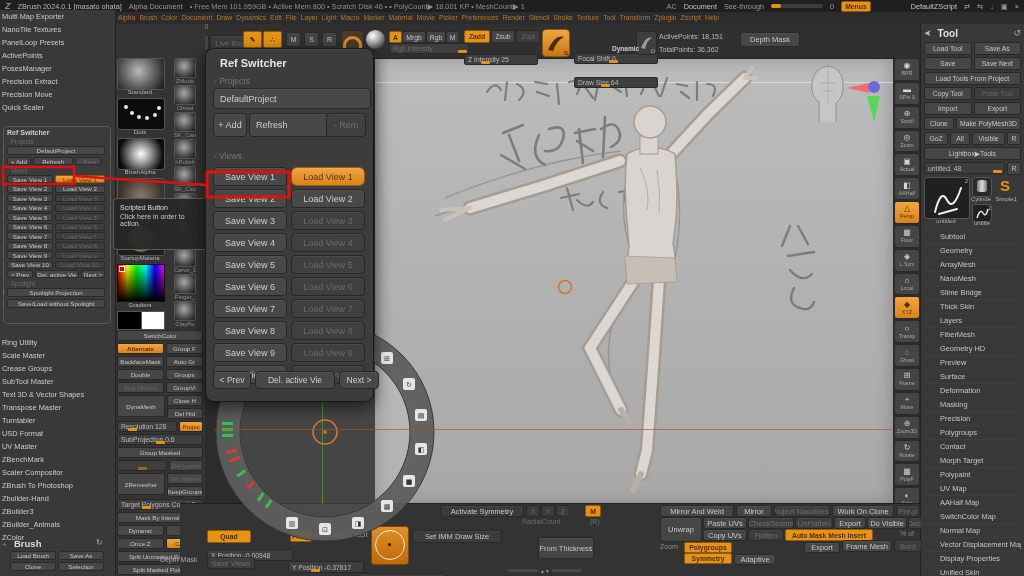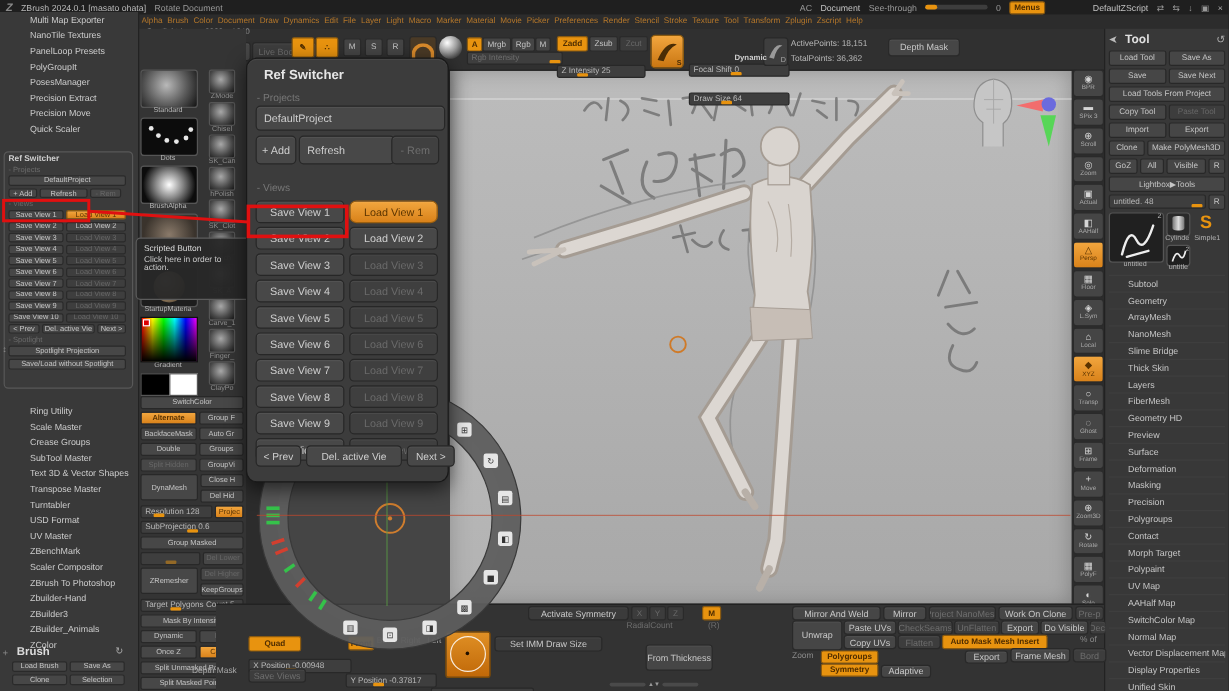--- a/index.html
+++ b/index.html
@@ -14,21 +14,21 @@
   .chip{display:flex;align-items:center;justify-content:center;background:#454545;border:1px solid #2a2a2a;border-radius:2px;font-size:6.8px;color:#c4c4c4;white-space:nowrap;}
   .chip.on{background:#e8930f;color:#4f2d00;border-color:#8a5a10;font-weight:bold;}
   .chip.dim{color:#686868;background:#3c3c3c;}
   .lbl{font-size:7px;color:#a8a8a8;white-space:nowrap;}
   
   #titlebar{left:0;top:0;width:1024px;height:12px;background:#1f1f1f;display:flex;align-items:center;gap:7px;padding:0 5px;font-size:7.3px;color:#9a9a9a;box-sizing:border-box;}
   #menubar{left:118px;top:12px;width:906px;height:11px;display:flex;gap:4px;align-items:center;font-size:6.8px;color:#b5772a;overflow:hidden;}
   .mi{white-space:nowrap;}
   
   #sidebar{left:0;top:10px;width:115px;height:566px;background:#393939;border-right:1px solid #222;z-index:5;}
-  .zpi{height:13px;line-height:13px;padding-left:25px;font-size:7.4px;color:#cdcdcd;white-space:nowrap;overflow:hidden;}
+  .zpi{height:13px;line-height:13px;padding-left:2px;font-size:7.4px;color:#cdcdcd;white-space:nowrap;overflow:hidden;}
   #refbox{position:absolute;left:3px;top:116px;width:108px;height:198px;border:1px solid #585858;border-radius:4px;background:#3b3b3b;padding:2px 3px;box-sizing:border-box;font-size:6.3px;}
   .mhead{color:#cfcfcf;font-size:7px;font-weight:bold;height:9px;}
   .mdim{color:#6b6b6b;height:8px;}
   .mbtn{display:inline-flex;align-items:center;justify-content:center;background:#474747;border:1px solid #2a2a2a;border-radius:2px;height:8px;font-size:6.2px;color:#c6c6c6;white-space:nowrap;overflow:hidden;box-sizing:border-box;}
   .mrow{display:flex;gap:2px;margin-bottom:1.5px;}
   .mrow .msave{width:46px;}
   .mrow .mload{width:50px;}
   .mini-rows .mrow:first-child .mload{background:linear-gradient(#f2a63e,#d9821a);color:#5a3300;border-color:#8a5a10;}
   .mini-rows .mrow:nth-child(n+3) .mload{color:#686868;background:#3e3e3e;}
   
@@ -70,21 +70,22 @@
   svg text{font-family:"DejaVu Sans",sans-serif;}
 </style>
 </head>
 <body>
 
 <div id="root">
 
   <div class="abs" id="titlebar">
     <span style="color:#8a8a8a;font-weight:bold;font-style:italic;font-size:9px;">Z</span>
     <span style="color:#b9b9b9;">ZBrush 2024.0.1 [masato ohata]</span>
-    <span>Rotate Document</span>
+    <span>Alpha Document</span>
+    <span style="color:#8f8f8f;">• Free Mem 101.959GB   • Active Mem 800   • Scratch Disk 46 •   • PolyCount▶ 18.001 KP   • MeshCount▶ 1</span>
     <span style="margin-left:auto;">AC</span>
     <span style="color:#c2c2c2;">Document</span>
     <span>See-through</span>
     <span style="width:52px;height:4px;background:#3d3d3d;border-radius:2px;position:relative;display:inline-block;">
         <span style="position:absolute;left:0;top:0;width:10px;height:4px;background:#e8930f;border-radius:2px;"></span>
       </span>
     <span>0</span>
     <span class="chip on" style="height:9px;padding:0 3px;">Menus</span>
     <span style="color:#c2c2c2;padding-left:33px;">DefaultZScript</span>
     <span style="color:#999;">⇄</span>
@@ -176,21 +177,21 @@
   <div class="abs lbl" style="left:659px;top:33px;z-index:4;color:#b9b9b9;">ActivePoints: 18,151</div>
   <div class="abs lbl" style="left:659px;top:46px;z-index:4;color:#b9b9b9;">TotalPoints: 36,362</div>
   <div class="abs btn" style="left:740px;top:32px;width:58px;height:13px;z-index:4;">Depth Mask</div>
 
   <div class="abs" id="sidebar">
     <div>
 
     <div class="zpi">Multi Map Exporter</div>
         <div class="zpi">NanoTile Textures</div>
         <div class="zpi">PanelLoop Presets</div>
-        <div class="zpi">PolyGroupIt</div>
+        <div class="zpi">ActivePoints</div>
         <div class="zpi">PosesManager</div>
         <div class="zpi">Precision Extract</div>
         <div class="zpi">Precision Move</div>
         <div class="zpi">Quick Scaler</div>
       </div>
     <div id="refbox">
       <div class="mhead">Ref Switcher</div>
       <div class="mdim">- Projects</div>
       <div class="mbtn" style="width:98px;height:9px;margin-bottom:2px;">DefaultProject</div>
       <div style="display:flex;gap:2px;margin-bottom:2px;">

